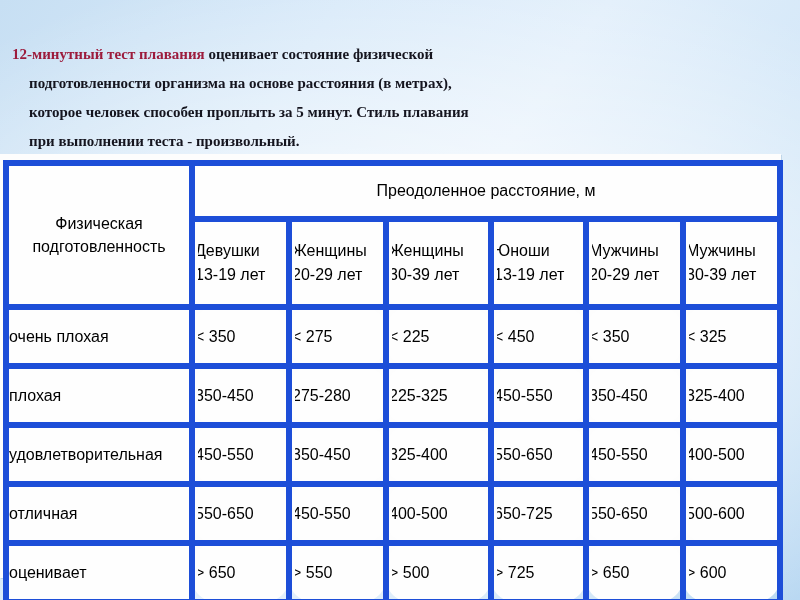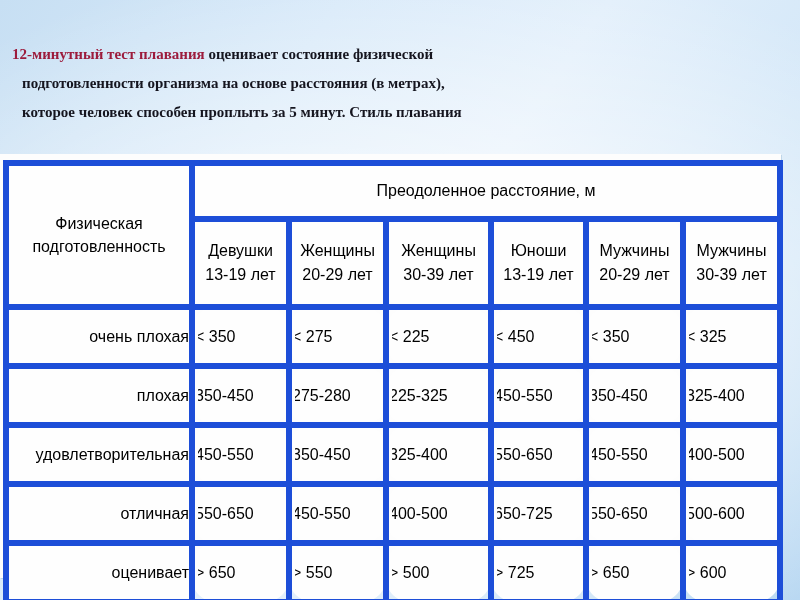--- a/index.html
+++ b/index.html
@@ -19,21 +19,21 @@
   
   .intro {
     padding-top: 40px;
     color: #15151f;
     font-weight: bold;
     font-size: 15px;
     line-height: 29px;
   }
   .intro .line { white-space: nowrap; }
   .intro .line.first { margin-left: 12px; }
-  .intro .line.hang  { margin-left: 22px; }
+  .intro .line.hang  { margin-left: 29px; }
   .intro .hl { color: #9c1b3c; }
   
   .table-panel {
     position: absolute;
     left: 0;
     top: 154px;
     width: 781px;
     height: 424px;
     background: #fdfdfd;
     border-bottom-right-radius: 5px;
@@ -55,46 +55,47 @@
     background: #fefefe;
     font-weight: normal;
     vertical-align: middle;
     padding: 0;
     overflow: hidden;
   }
   .h-span { height: 50px; text-align: center; }
   .h-corner { line-height: 1.45; padding: 0 14px; }
   .h-col {
     height: 82px;
-    text-align: center;
+    text-align: left;
     padding-left: 9px;
     white-space: pre-line;
     line-height: 1.5;
     border-radius: 19px;
   }
   .r-label {
     height: 53px;
-    text-align: right;
+    text-align: left;
     padding-left: 8px;
   }
   .r-val {
     text-align: left;
     padding-left: 10px;
     border-radius: 24px;
   }
 </style>
 </head>
 <body>
 
 <div class="slide">
 
   <div class="intro">
     <div class="line first"><span class="hl">12-минутный тест плавания</span><span> оценивает состояние физической</span></div>
     <div class="line hang">подготовленности организма на основе расстояния (в метрах),</div>
     <div class="line hang">которое человек способен проплыть за 5 минут. Стиль плавания</div>
+    <div class="line hang">при выполнении теста - произвольный.</div>
   </div>
 
   <div class="table-panel">
     <table class="fitness">
       <colgroup>
         <col style="width:186px">
         <col style="width:97px">
         <col style="width:97px">
         <col style="width:105px">
         <col style="width:95px">

